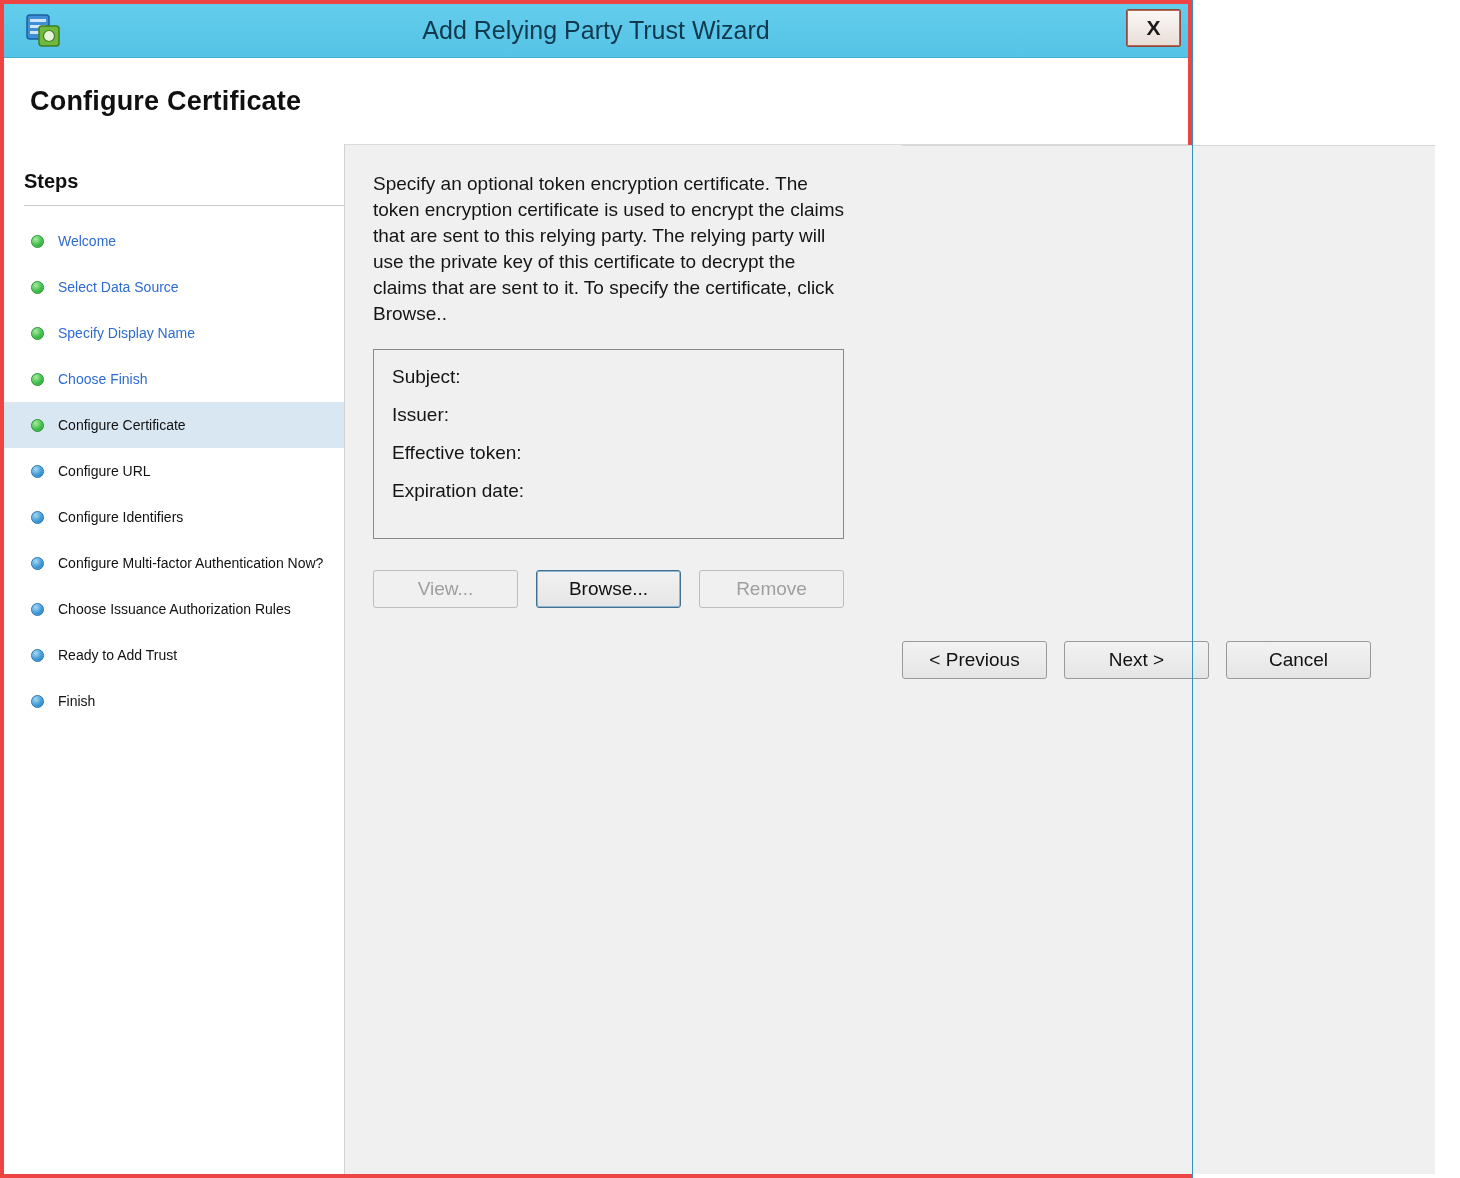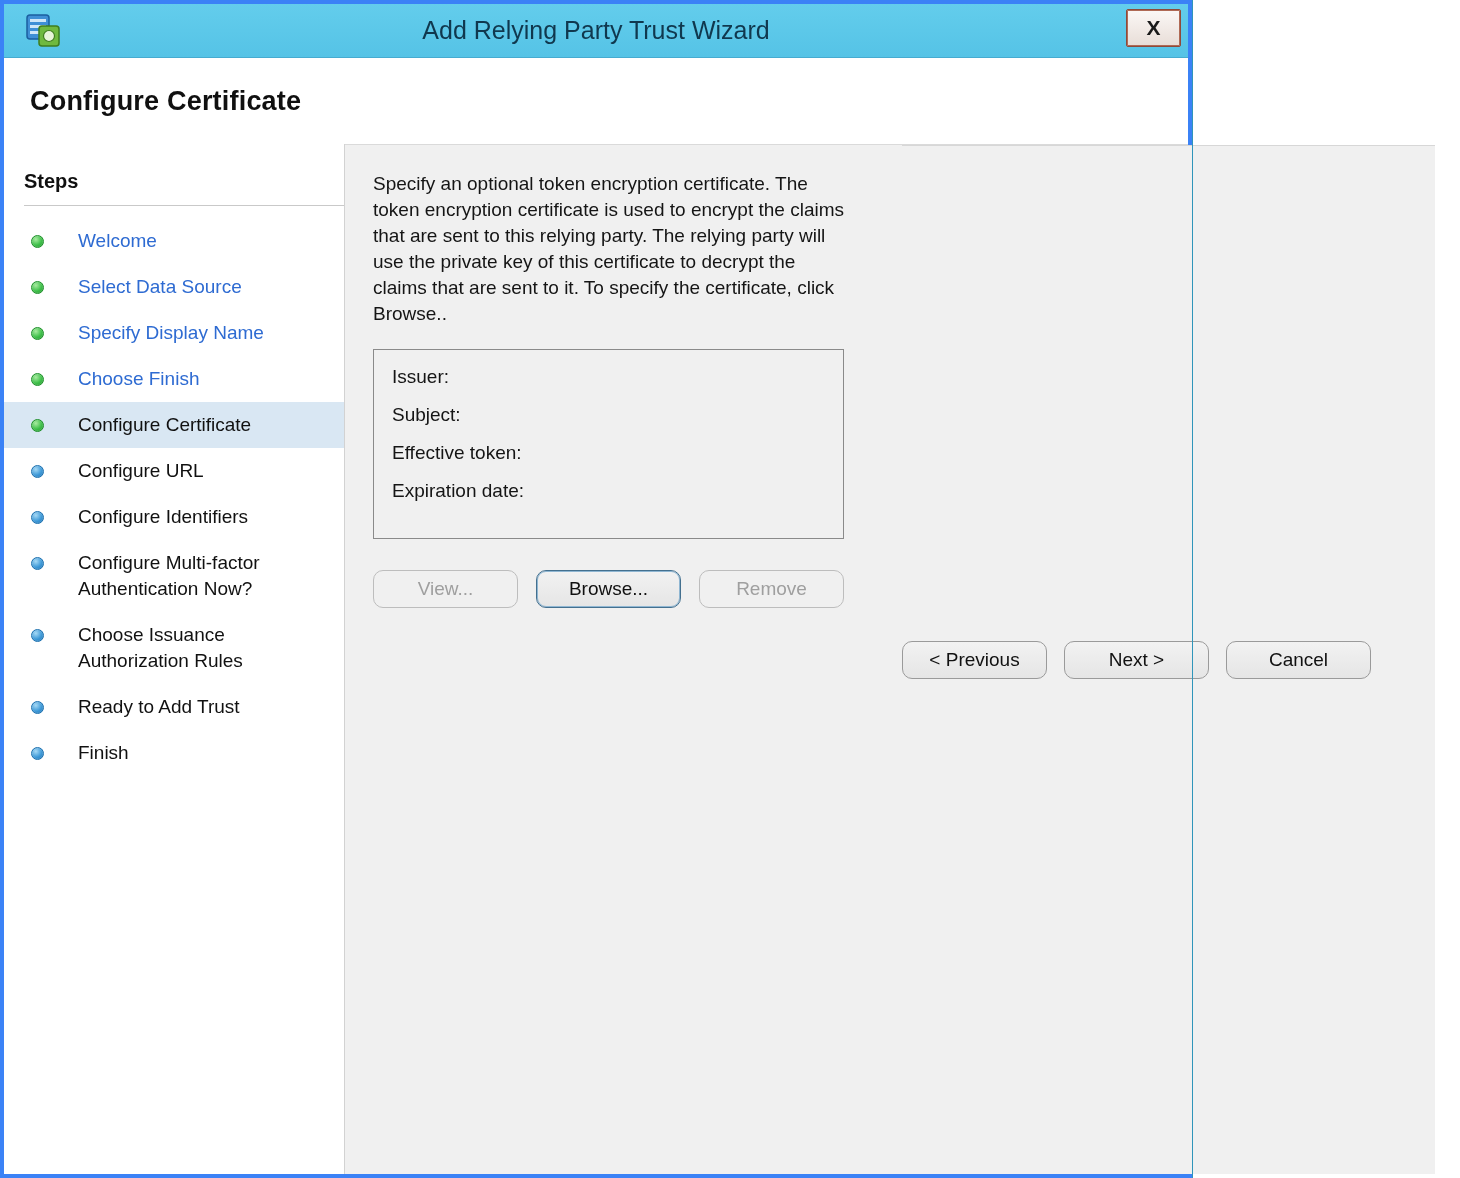--- a/index.html
+++ b/index.html
@@ -1,21 +1,21 @@
 <!DOCTYPE html>
 <html><head>
 <meta charset="utf-8">
 <style>
   * { box-sizing: border-box; margin: 0; padding: 0; }
   html, body { background: #ffffff; }
   body { font-family: "Liberation Sans", sans-serif; }
 
   .window {
     width: 1192px; height: 1178px;
-    border: 4px solid #3b82f6;
+    border: 4px solid #ef4444;
     outline: 1px solid #2f95ba;
     display: flex; flex-direction: column;
     background: #ffffff;
     position: relative;
   }
 
   
   .titlebar {
     flex: 0 0 54px;
     background: linear-gradient(#63cdec, #55c3e6);
@@ -63,23 +63,22 @@
   .steps-heading {
     font-size: 20px; font-weight: bold; color: #101010;
     margin: 10px 0 0 20px;
     padding: 6px 8px 12px 0;
     border-bottom: 1px solid #c9c9c9;
   }
   .steps-list { list-style: none; margin-top: 12px; }
   .step {
     display: flex; align-items: flex-start;
     padding: 10px 8px 10px 27px;
-    font-size: 19px; line-height: 26px;
+    font-size: 14px; line-height: 26px;
     color: #111111;
-    gap: 20px;
   }
   .step .bullet {
     flex: 0 0 13px; width: 13px; height: 13px;
     border-radius: 50%;
     margin: 7px 14px 0 0;
     box-shadow: inset 0 0 1px rgba(255,255,255,.8);
   }
   .bullet.done {
     background: radial-gradient(circle at 35% 30%, #a8eba0, #3fc04a 55%, #1d9427);
     border: 1px solid #1d8f28;
@@ -117,21 +116,21 @@
 
   .cert-actions { margin-top: 31px; display: flex; gap: 18px; }
 
   
   .win-btn {
     width: 145px; height: 38px;
     font-family: "Liberation Sans", sans-serif;
     font-size: 19px; color: #111111;
     background: linear-gradient(#f2f2f2, #e5e5e5);
     border: 1px solid #9a9a9a;
-    border-radius: 10px;
+    border-radius: 3px;
     cursor: pointer;
   }
   .win-btn.disabled {
     color: #9f9f9f;
     background: #f0f0f0;
     border-color: #bdbdbd;
     cursor: default;
   }
   .win-btn.focused {
     border: 1px solid #44708f;
@@ -222,22 +221,22 @@
           <span class="step-label">Finish</span>
         </li>
       </ul>
     </aside>
 
     <div class="right">
       <main class="content">
         <p class="desc">Specify an optional token encryption certificate.  The token encryption certificate is used to encrypt the claims that are sent to this relying party.  The relying party will use the private key of this certificate to decrypt the claims that are sent to it.  To specify the certificate, click Browse..</p>
 
         <div class="cert-box">
+          <div class="cert-row">Subject:</div>
           <div class="cert-row">Issuer:</div>
-          <div class="cert-row">Subject:</div>
           <div class="cert-row">Effective token:</div>
           <div class="cert-row">Expiration date:</div>
         </div>
 
         <div class="cert-actions">
           <button class="win-btn disabled" disabled="">View...</button>
           <button class="win-btn focused">Browse...</button>
           <button class="win-btn disabled" disabled="">Remove</button>
         </div>
       </main>

